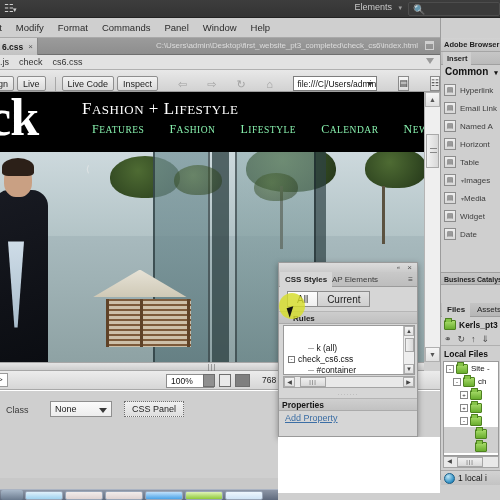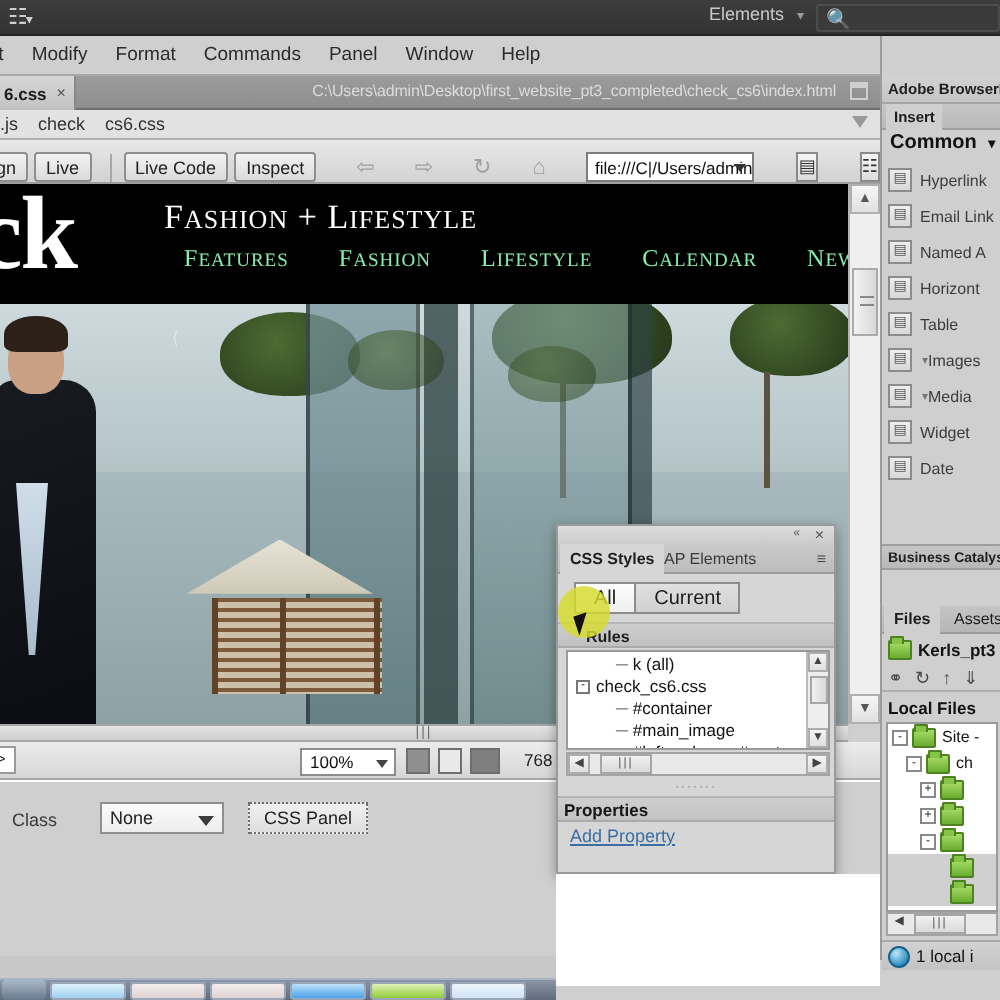--- a/index.html
+++ b/index.html
@@ -215,21 +215,21 @@
   .statusbar{
     position:absolute; left:0; top:371px; width:440px; height:19px;
     background:linear-gradient(#ececec,#d6d6d6); border-bottom:1px solid #a8a8a8;
     display:flex; align-items:center;
   }
   .tagsel{
     height:14px; background:#fff; border:1px solid #9a9a9a; font-size:8px;
     line-height:12px; padding:0 4px; color:#222; margin-left:-14px;
   }
   .zoombox{
-    position:absolute; left:150px; top:3px; width:48px; height:14px;
+    position:absolute; left:166px; top:3px; width:48px; height:14px;
     background:#fff; border:1px solid #8d8d8d; font-size:8.5px;
     line-height:12px; padding-left:4px; color:#111;
   }
   .zoombox .dd{ position:absolute; right:3px; top:5px; width:0;height:0;
     border-left:3px solid transparent;border-right:3px solid transparent;border-top:4px solid #444;}
   .scrsize{ position:absolute; left:203px; top:3px; display:flex; gap:4px; }
   .scrsize i{
     display:block; width:12px;height:13px; border:1px solid #6e6e6e; background:#e9e9e9;
   }
   .scrsize i.sel{ background:#8f8f8f; }
@@ -652,21 +652,21 @@
       <div class="cp-tab idle">AP Elements</div>
       <div class="cp-menu">≡</div>
     </div>
     <div class="cp-seg">
       <div class="seg on">All</div>
       <div class="seg off">Current</div>
     </div>
     <div class="cp-rules-hdr">Rules</div>
 
     <div class="cp-list">
-      <div id="rules-container" style="padding-top:1px;">
+      <div id="rules-container" style="padding-top:17px;">
           <div class="rule l2"><span class="dash">─</span> <span>k (all)</span></div>
           <div class="rule l1"><span class="exp">-</span><span>check_cs6.css</span></div>
           <div class="rule l2"><span class="dash">─</span> <span>#container</span></div>
           <div class="rule l2"><span class="dash">─</span> <span>#main_image</span></div>
           <div class="rule l2"><span class="dash">─</span> <span>#left_column, #cent</span></div>
         </div>
       <div class="cp-vscroll">
         <div class="a t">▲</div>
         <div class="th"></div>
         <div class="a b">▼</div>

